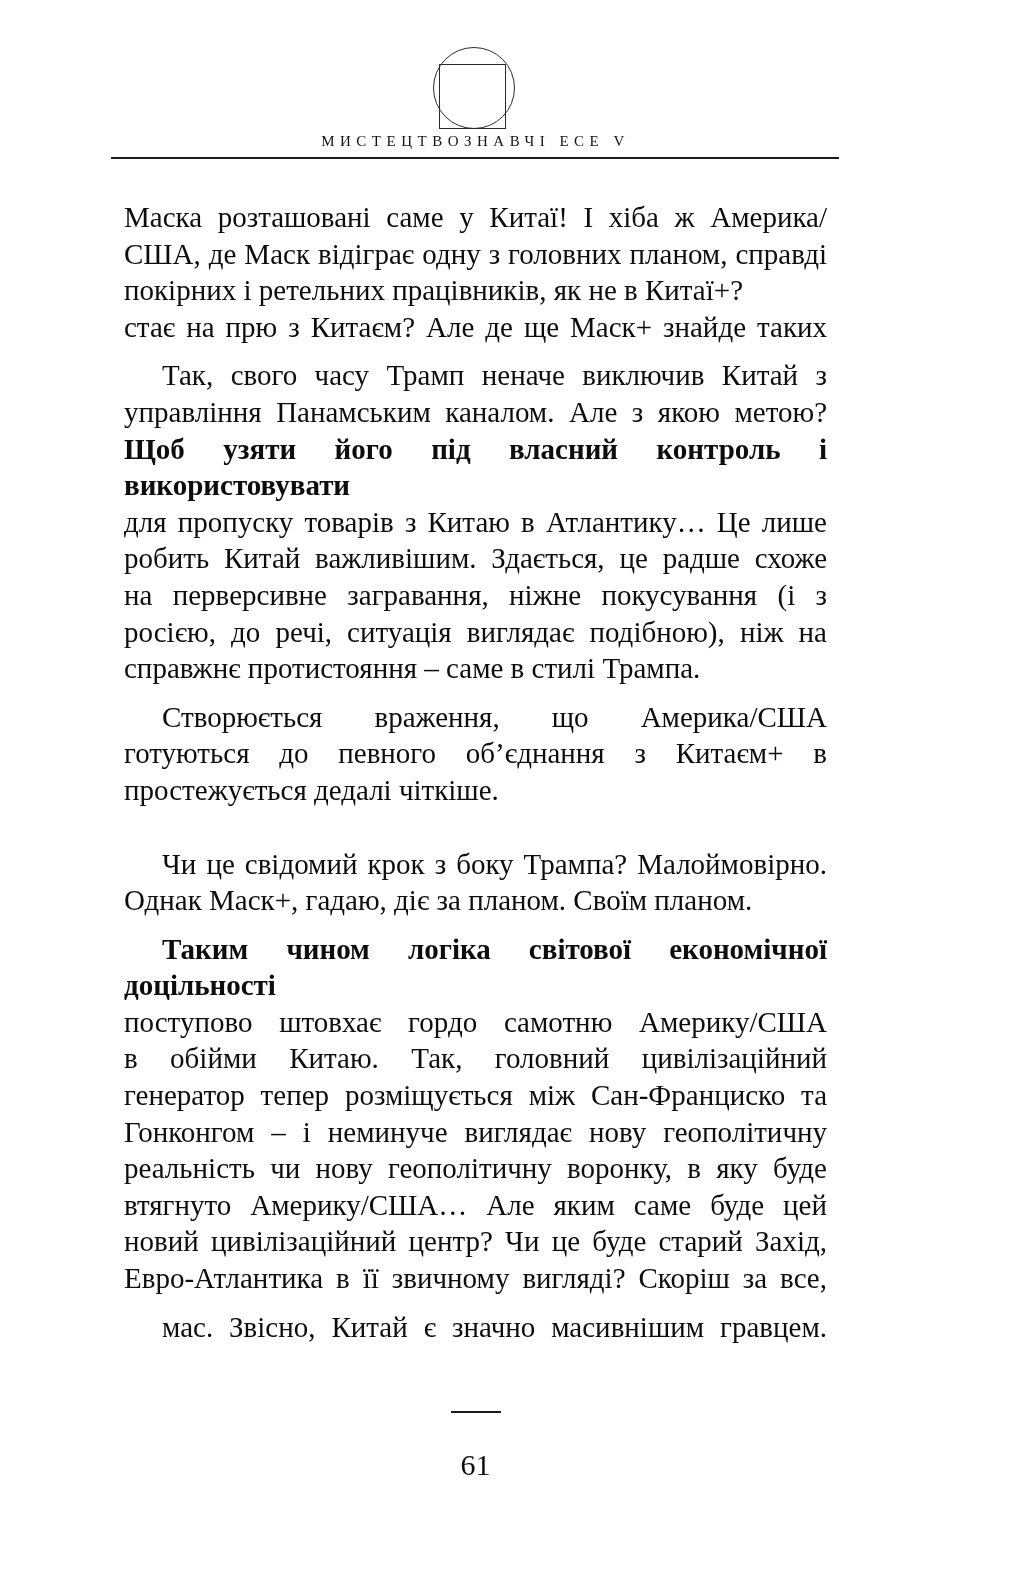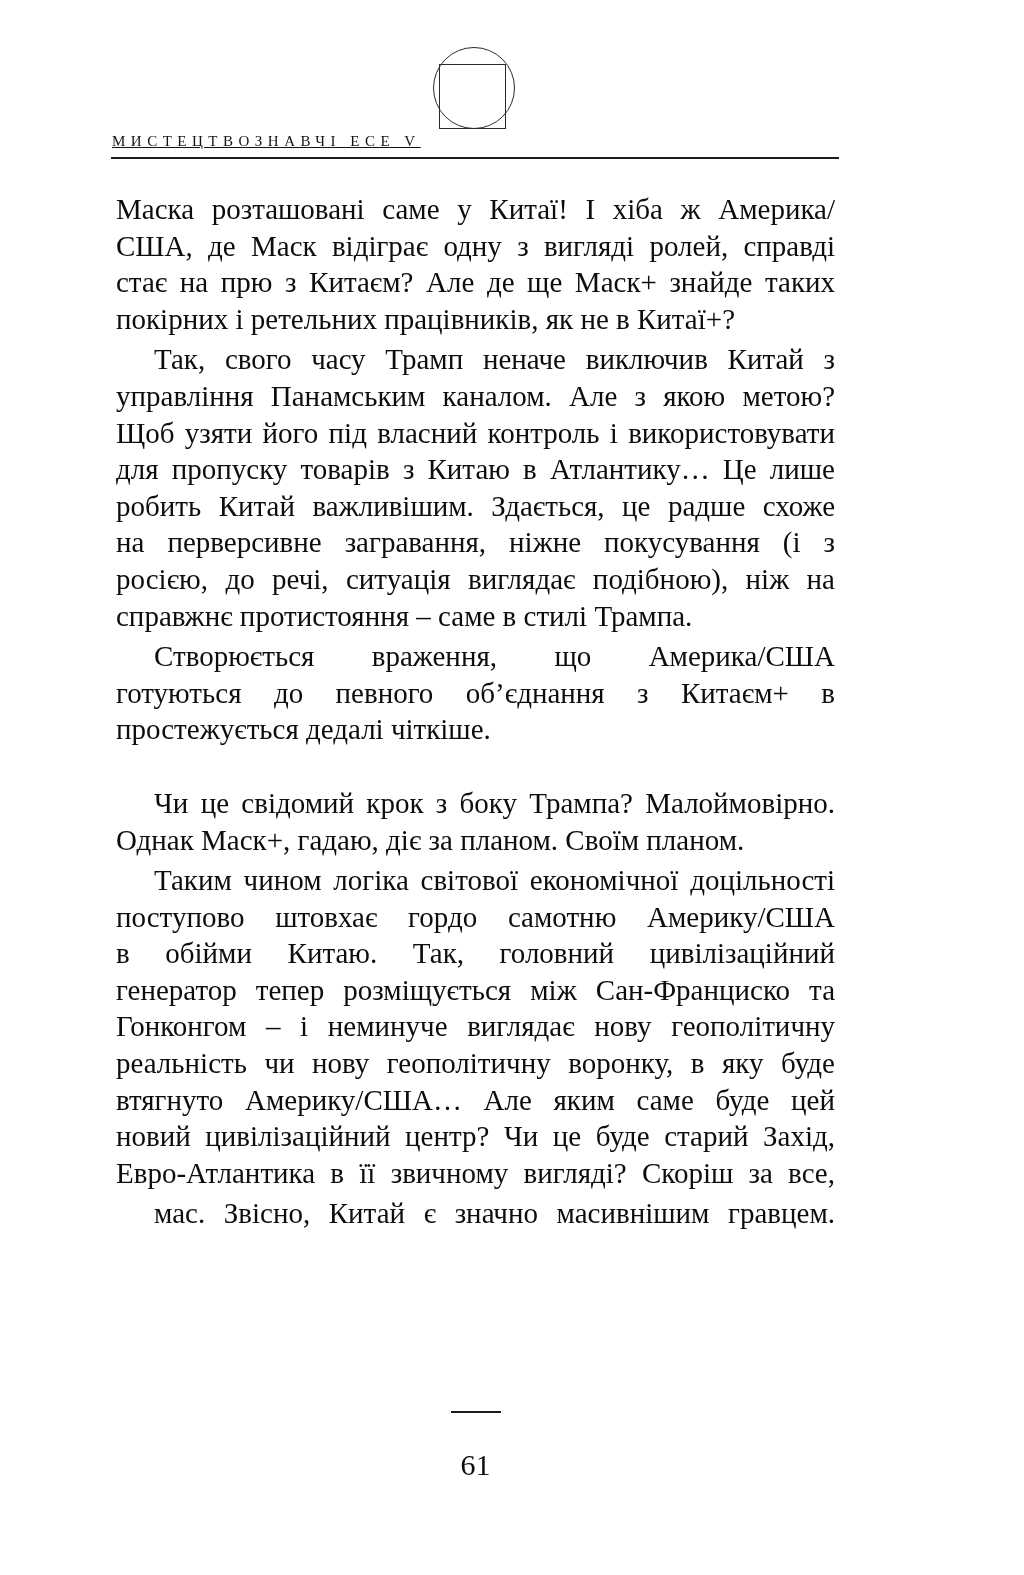--- a/index.html
+++ b/index.html
@@ -39,55 +39,55 @@
     top: 17px;
     width: 65px;
     height: 63px;
     border: 1.5px solid #2b2b2b;
   }
   .running-head {
     position: absolute;
     left: 112px;
     top: 133px;
     width: 727px;
-    text-align: left;
+    text-align: center;
     font-size: 15px;
     letter-spacing: 5.5px;
     white-space: nowrap;
     color: #141414;
-    text-decoration: underline;
   }
   .header-rule {
     position: absolute;
     left: 111px;
     top: 157px;
     width: 728px;
     height: 2px;
     background: #1c1c1c;
   }
   .body-text {
     position: absolute;
     left: 112px;
     top: 187px;
     width: 727px;
     font-size: 29px;
     line-height: 36.6px;
   }
-  .para { margin: 4px; }
+  .para { margin: 12px; }
   .para.gap { margin-top: 37px; }
   .para.indent .line:first-child { text-indent: 38px; }
   .line {
     text-align: justify;
     text-align-last: justify;
   }
   .line.last {
     text-align-last: left;
   }
   .line.tight {
     word-spacing: -0.12em;
+    font-weight: bold;
   }
   .footer {
     position: absolute;
     left: 112px;
     top: 1411px;
     width: 727px;
     text-align: center;
   }
   .footer-rule {
     width: 50px;
@@ -112,23 +112,23 @@
     <div class="logo-square"></div>
   </div>
 
   <div class="running-head">МИСТЕЦТВОЗНАВЧІ ЕСЕ V</div>
 
   <div class="header-rule"></div>
 
   <div class="body-text" id="body-text">
       <div class="para">
         <div class="line">Маска розташовані саме у Китаї! І хіба ж Америка/</div>
-        <div class="line">США, де Маск відіграє одну з вигляді ролей, справді</div>
+        <div class="line">США, де Маск відіграє одну з головних планом, справді</div>
+        <div class="line last">покірних і ретельних працівників, як не в Китаї+?</div>
         <div class="line">стає на прю з Китаєм? Але де ще Маск+ знайде таких</div>
-        <div class="line last">покірних і ретельних працівників, як не в Китаї+?</div>
       </div>
       <div class="para indent">
         <div class="line">Так, свого часу Трамп неначе виключив Китай з</div>
         <div class="line">управління Панамським каналом. Але з якою метою?</div>
         <div class="line tight">Щоб узяти його під власний контроль і використовувати</div>
         <div class="line">для пропуску товарів з Китаю в Атлантику… Це лише</div>
         <div class="line">робить Китай важливішим. Здається, це радше схоже</div>
         <div class="line">на перверсивне загравання, ніжне покусування (і з</div>
         <div class="line">росією, до речі, ситуація виглядає подібною), ніж на</div>
         <div class="line last">справжнє протистояння – саме в стилі Трампа.</div>

